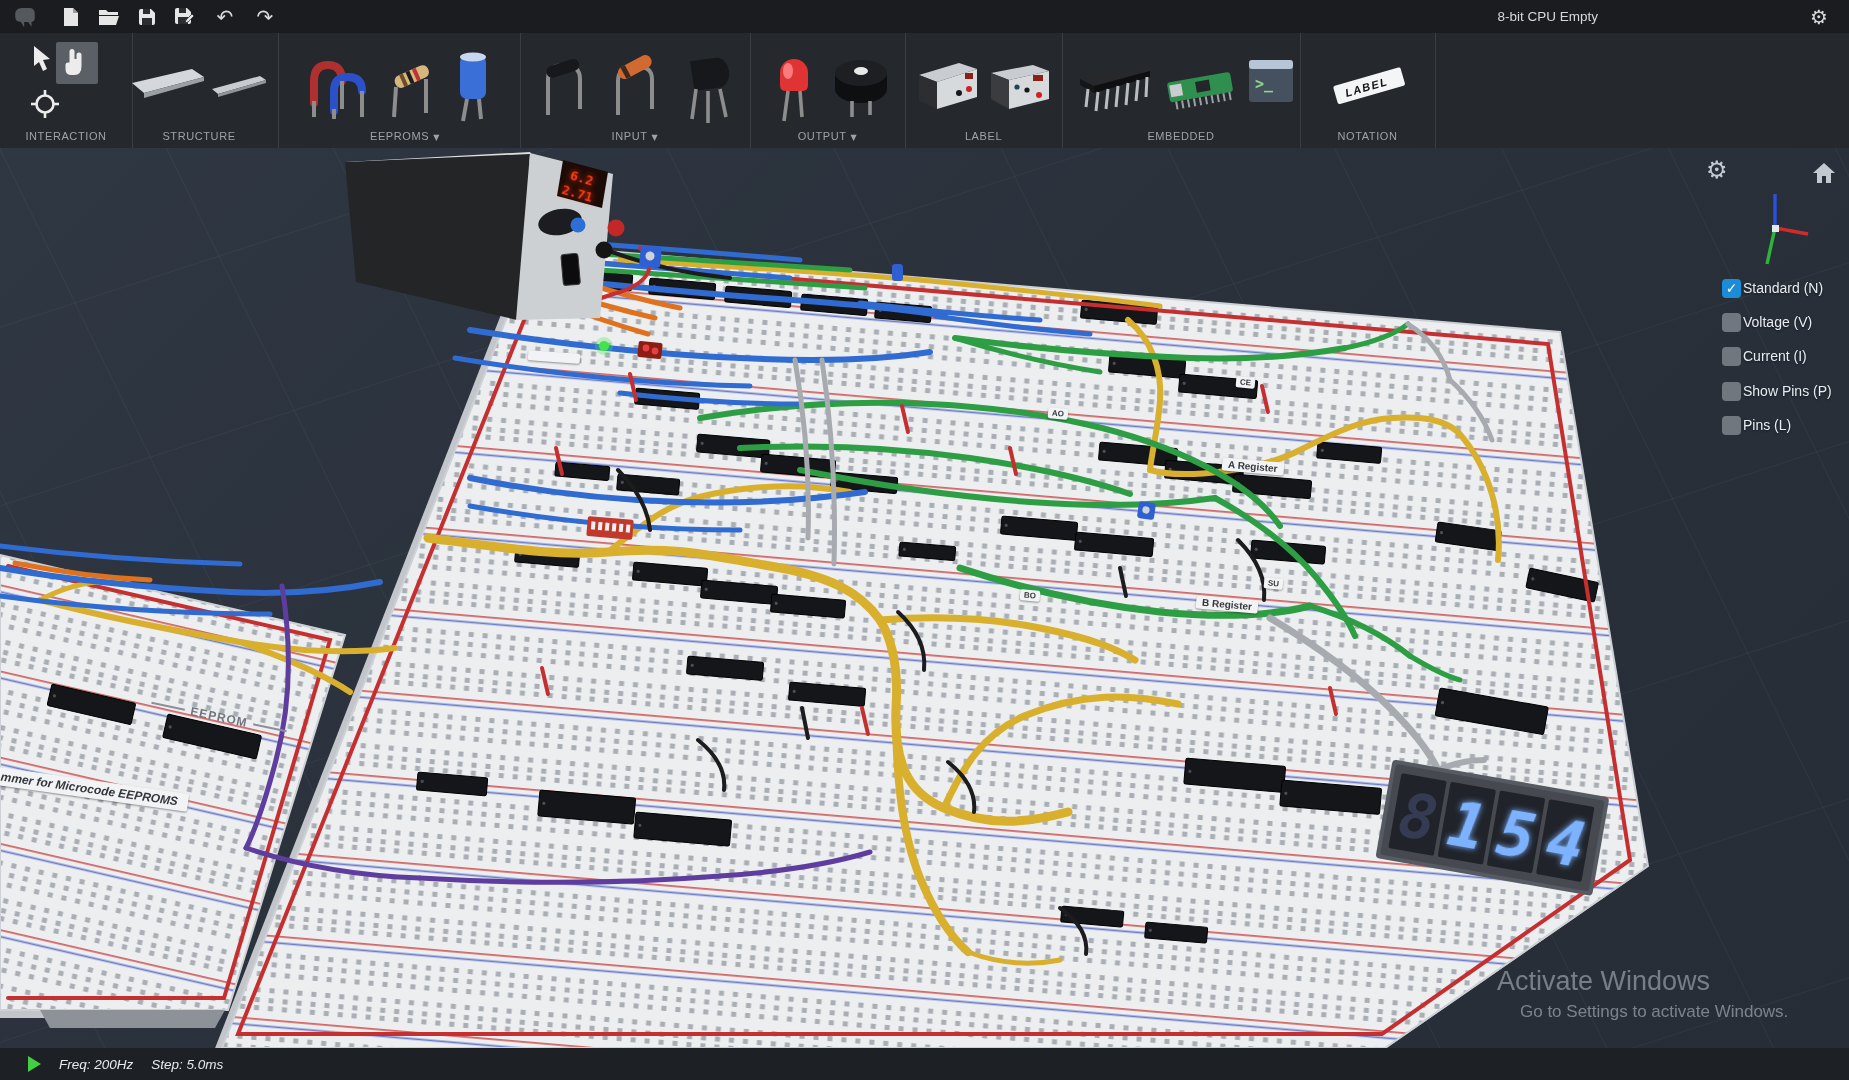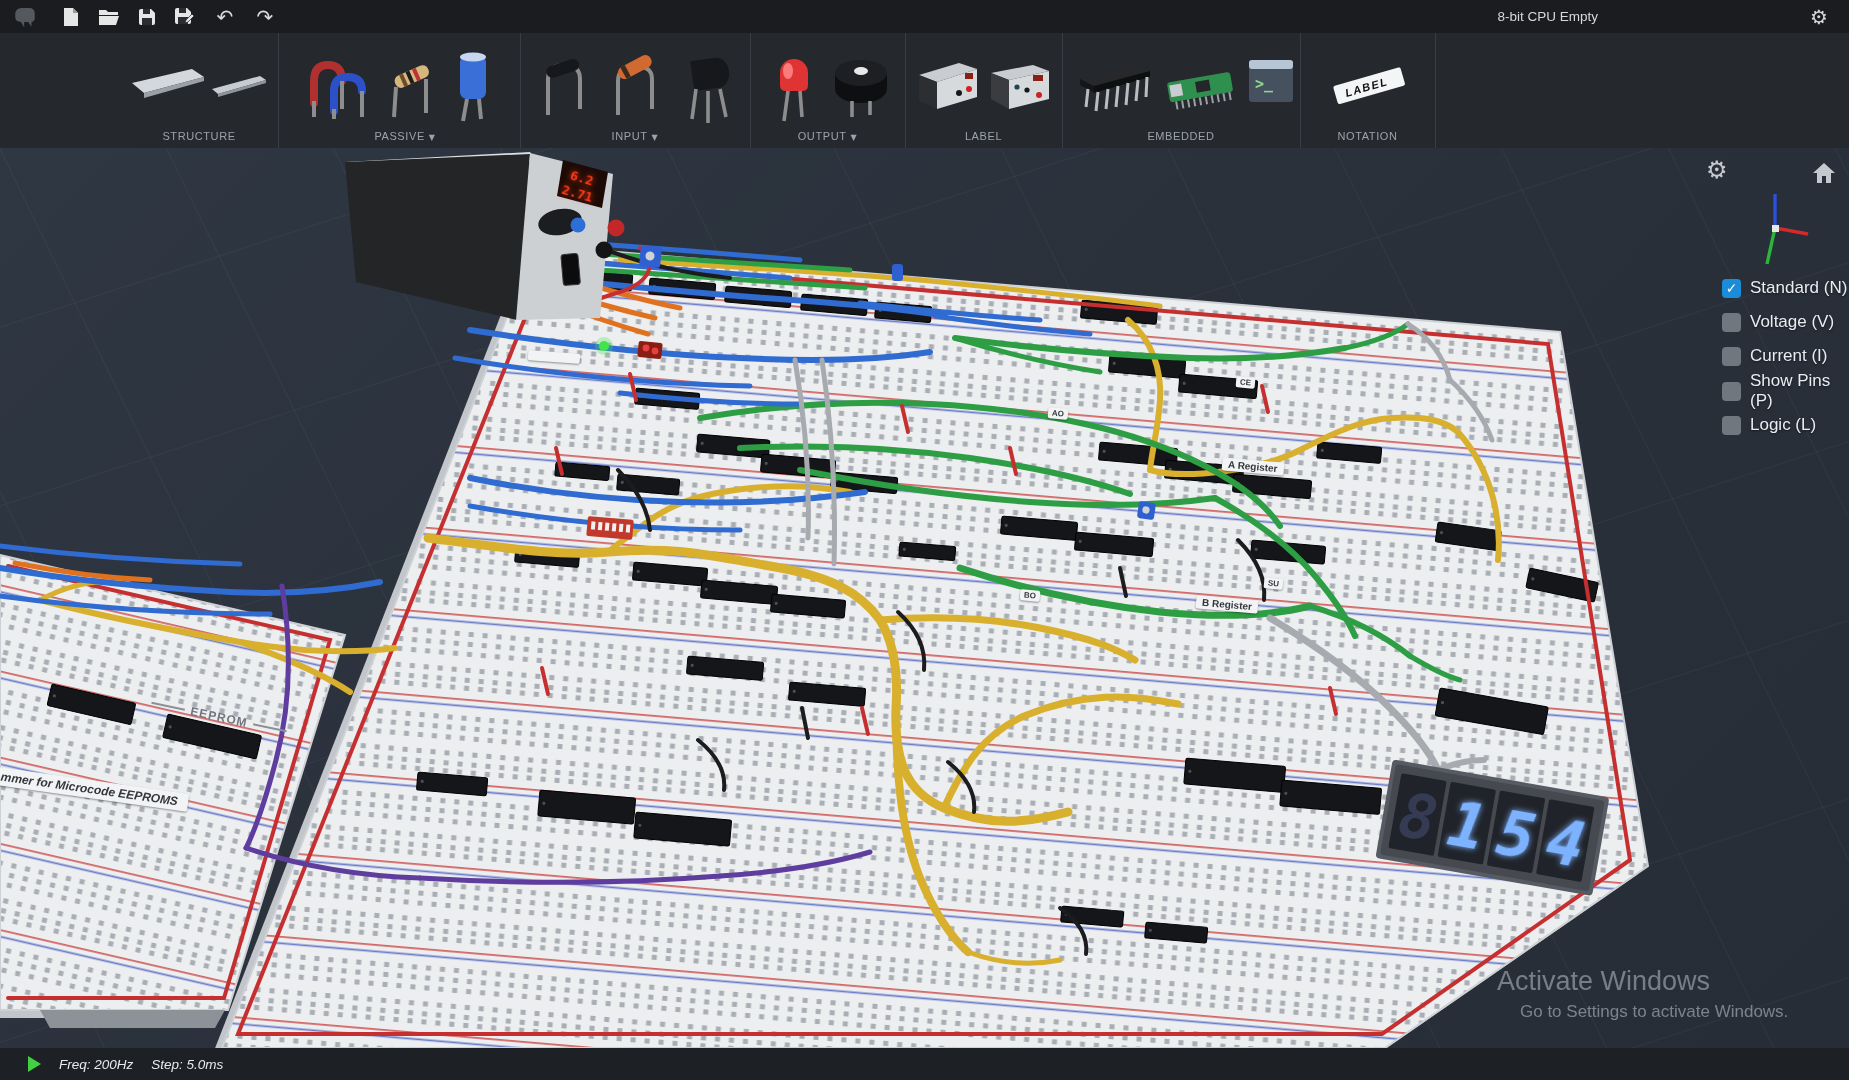--- a/index.html
+++ b/index.html
@@ -30,21 +30,21 @@
   .etext{position:absolute;color:#70767d;font-size:12px;font-weight:bold;letter-spacing:1px;
          display:flex;align-items:center;gap:6px;}
   .etext .dash{width:34px;height:2px;background:#8a9097;}
   
   .cbx-row{position:absolute;left:1722px;width:126px;height:24px;display:flex;align-items:center;cursor:pointer;}
   .cbx{width:19px;height:19px;border-radius:4px;background:#7e848b;opacity:.85;
        display:flex;align-items:center;justify-content:center;flex:0 0 19px;}
   .cbx.on{background:#1a8cd8;opacity:1;}
   .cbx .tick{display:none;color:#fff;font-size:14px;font-weight:bold;font-family:"DejaVu Sans",sans-serif;}
   .cbx.on .tick{display:block;}
-  .cbx-label{margin-left:9px;color:#e9edf2;font-size:17px;text-shadow:0 1px 2px rgba(0,0,0,.5);}
+  .cbx-label{margin-left:2px;color:#e9edf2;font-size:14px;text-shadow:0 1px 2px rgba(0,0,0,.5);}
   
   #wm1{left:1497px;top:966px;color:rgba(200,206,212,.50);font-size:27px;}
   #wm2{left:1520px;top:1002px;color:rgba(195,201,207,.55);font-size:17px;}
   
   #statusbar{left:0;top:1048px;width:1849px;height:32px;background:#1d2025;display:flex;align-items:center;}
   #play-btn{width:0;height:0;border-left:13px solid #43cf43;border-top:8px solid transparent;
             border-bottom:8px solid transparent;margin-left:28px;cursor:pointer;}
   .status-text{color:#e8eaec;font-size:13.5px;margin-left:18px;font-style:italic;}
 </style>
 </head>
@@ -86,20 +86,37 @@
         </svg>
     </div>
     <div class="abs tb-btn uglyph" style="left:212px">↶</div>
     <div class="abs tb-btn uglyph" style="left:252px">↷</div>
     <div id="title-text" class="abs">8-bit CPU Empty</div>
     <div class="abs tb-btn uglyph" style="left:1806px">⚙</div>
   </div>
 
   <div id="toolbar" class="abs">
 
+    <div class="sec" style="left:0;width:132px">
+      <div class="tool-sel" style="left:56px;top:9px;width:42px;height:42px"></div>
+      <svg class="abs" style="left:32px;top:12px" width="22" height="30" viewBox="0 0 22 30">
+          <path d="M2,1 L18,14 L11,15 L15,24 L11,26 L7,17 L2,21 Z" fill="#ececec"></path>
+        </svg>
+      <svg class="abs" style="left:63px;top:14px" width="28" height="32" viewBox="0 0 28 32">
+          <path d="M9,2 q2.5,0 2.5,2.5 V12 h2 V8 q0,-2.5 2.5,-2.5 q2.5,0 2.5,2.5 V19 q0,9 -7,9 h-3 q-6,0 -6,-6 v-4 q0,-2.5 2.5,-2.5 H6.5 V4.5 Q6.5,2 9,2 Z" fill="#ececec"></path>
+        </svg>
+      <svg class="abs" style="left:30px;top:56px" width="30" height="30" viewBox="0 0 30 30">
+        <circle cx="15" cy="15" r="8.5" fill="none" stroke="#ececec" stroke-width="2.6"></circle>
+        <line x1="15" y1="1" x2="15" y2="7" stroke="#ececec" stroke-width="2.6"></line>
+          <line x1="15" y1="23" x2="15" y2="29" stroke="#ececec" stroke-width="2.6"></line>
+        <line x1="1" y1="15" x2="7" y2="15" stroke="#ececec" stroke-width="2.6"></line>
+          <line x1="23" y1="15" x2="29" y2="15" stroke="#ececec" stroke-width="2.6"></line>
+      </svg>
+      <div class="sec-label">INTERACTION</div>
+    </div>
 
     <div class="sec" style="left:120px;width:158px">
       <svg class="abs" style="left:8px;top:28px" width="142" height="50" viewBox="0 0 142 50">
         <g>
             <polygon points="4,22 64,8 76,16 16,32" fill="#d4d8dc"></polygon>
             <polygon points="16,32 76,16 76,20 16,37" fill="#9aa0a6"></polygon>
           </g>
         <g>
             <polygon points="84,28 132,15 138,19 90,33" fill="#c8ccd1"></polygon>
             <polygon points="90,33 138,19 138,22 90,36" fill="#8f959b"></polygon>
@@ -126,21 +143,21 @@
           </g>
         <line x1="14" y1="32" x2="12" y2="62" stroke="#8d8d8d" stroke-width="4"></line>
           <line x1="44" y1="24" x2="44" y2="58" stroke="#8d8d8d" stroke-width="4"></line>
       </svg>
       <svg class="abs" style="left:158px;top:16px" width="50" height="74" viewBox="0 0 50 74">
         <rect x="12" y="6" width="26" height="44" rx="7" fill="#3a6fd8"></rect>
           <ellipse cx="25" cy="8" rx="13" ry="4.5" fill="#c9d6ef"></ellipse>
         <line x1="19" y1="50" x2="15" y2="72" stroke="#8d8d8d" stroke-width="4"></line>
           <line x1="31" y1="50" x2="33" y2="70" stroke="#8d8d8d" stroke-width="4"></line>
       </svg>
-      <div class="sec-label"><span>PASSIVE</span><span class="dd">▼</span></div>
+      <div class="sec-label"><span>EEPROMS</span><span class="dd">▼</span></div>
     </div>
 
     <div class="sec" style="left:520px;width:230px">
       <svg class="abs" style="left:18px;top:20px" width="62" height="68" viewBox="0 0 62 68">
         <path d="M10,62 V26 Q10,12 26,12 Q42,12 42,26 V56" fill="none" stroke="#8d8d8d" stroke-width="4"></path>
         <g transform="rotate(-18 26 16)">
             <rect x="8" y="9" width="34" height="12" rx="6" fill="#17181b"></rect>
           </g>
       </svg>
       <svg class="abs" style="left:88px;top:18px" width="62" height="70" viewBox="0 0 62 70">
@@ -654,21 +671,21 @@
     <div class="cbx-row" style="top:196px">
       <span class="cbx"></span>
       <span class="cbx-label">Current (I)</span>
     </div>
     <div class="cbx-row" style="top:231px">
       <span class="cbx"></span>
       <span class="cbx-label">Show Pins (P)</span>
     </div>
     <div class="cbx-row" style="top:265px">
       <span class="cbx"></span>
-      <span class="cbx-label">Logic (L)</span>
+      <span class="cbx-label">Pins (L)</span>
     </div>
   </div>
 
   <div id="wm1" class="abs">Activate Windows</div>
   <div id="wm2" class="abs">Go to Settings to activate Windows.</div>
 
   <div id="statusbar" class="abs">
     <div id="play-btn"></div>
     <span class="status-text">Freq: 200Hz</span>
     <span class="status-text">Step: 5.0ms</span>

